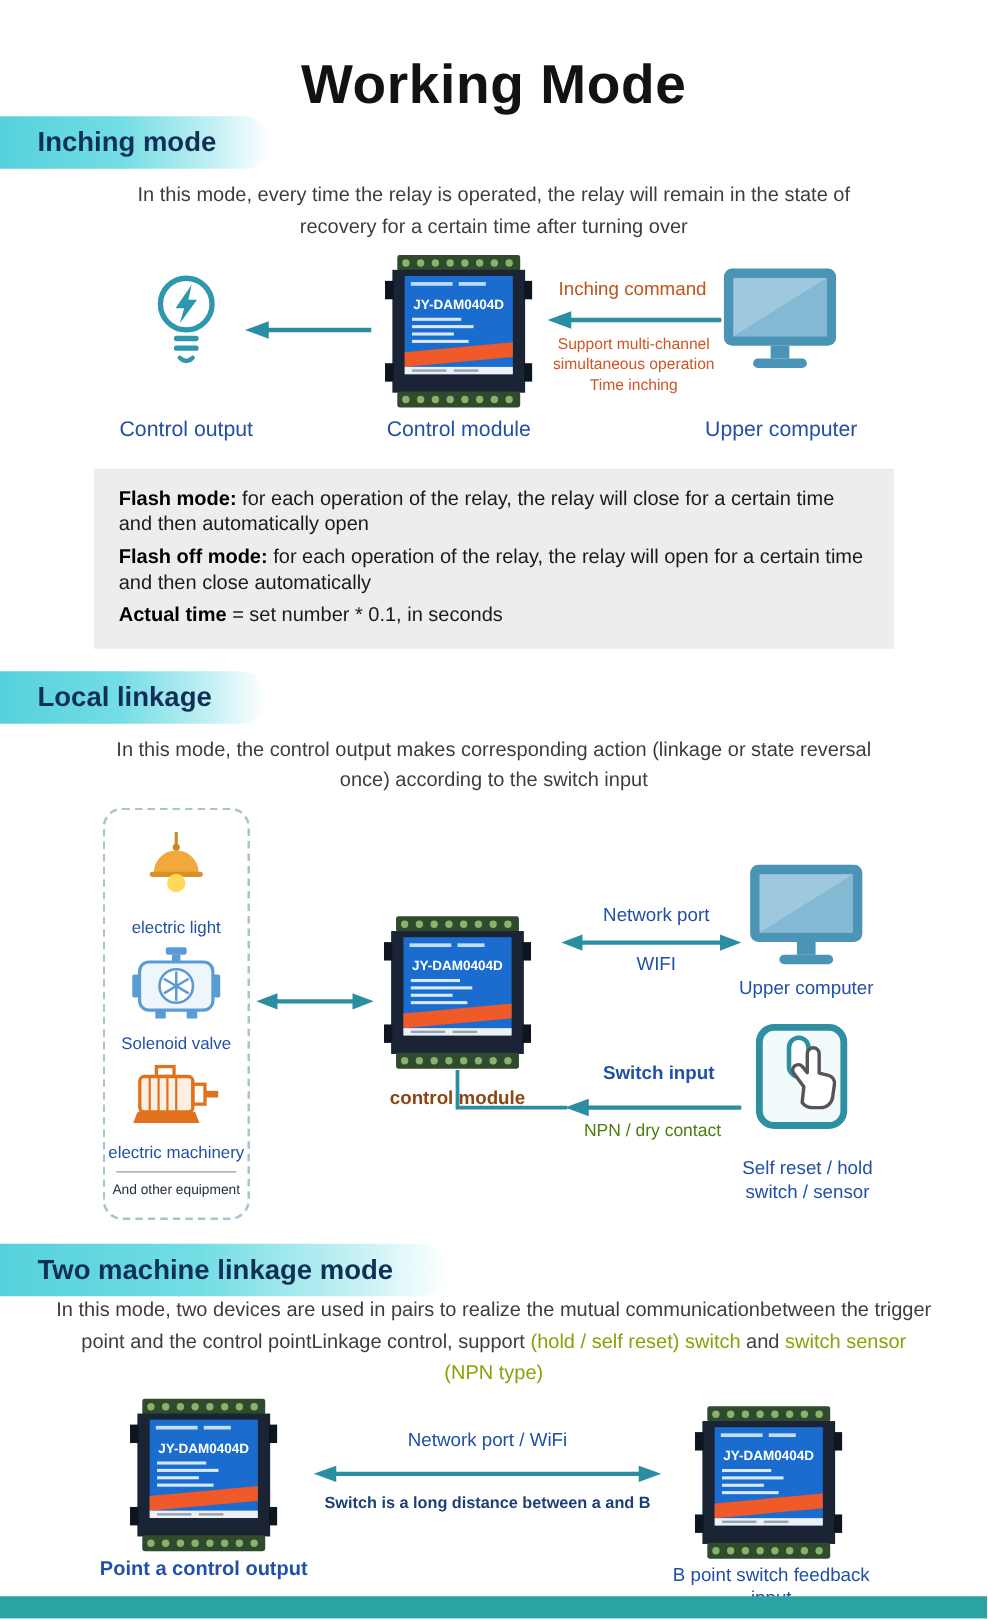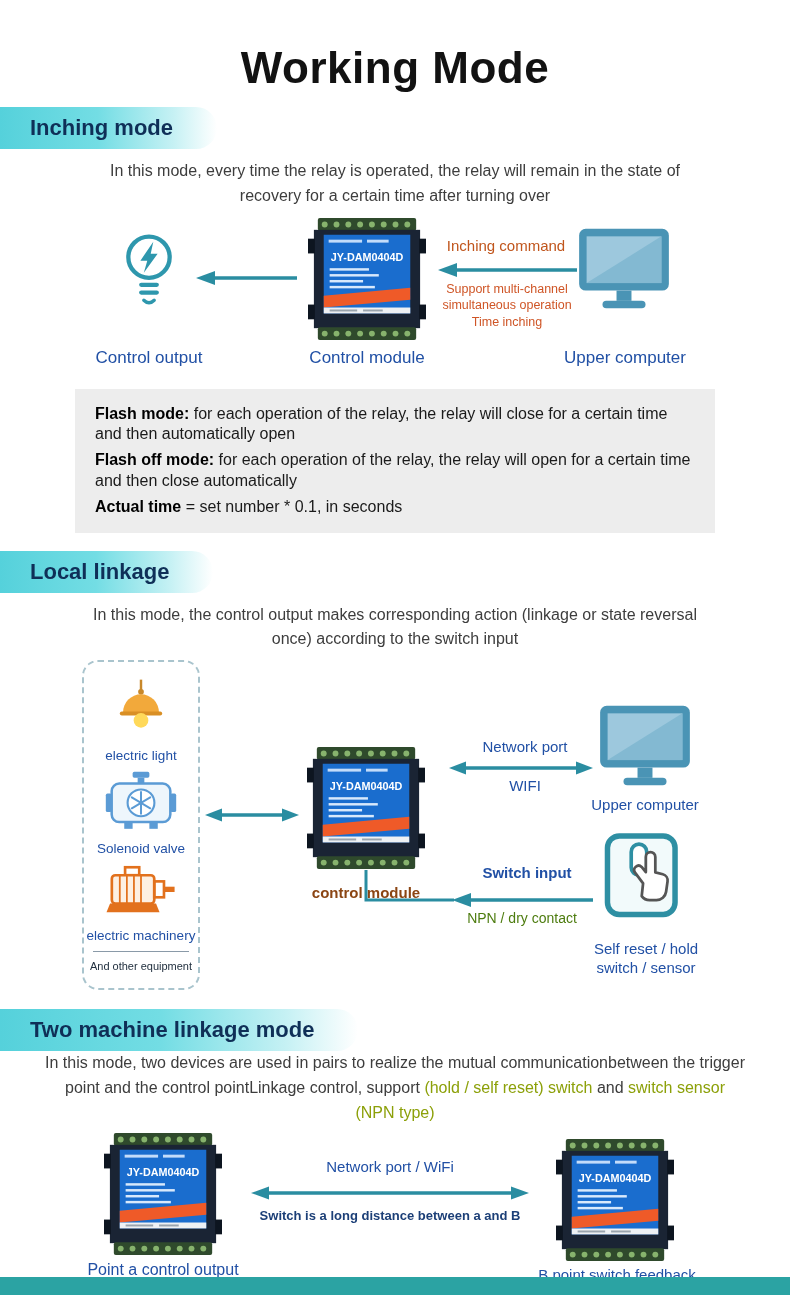--- a/index.html
+++ b/index.html
@@ -1,34 +1,34 @@
 <!DOCTYPE html>
 <html><head>
 <meta charset="utf-8">
 <style>
   html,body{margin:0;padding:0;background:#fff;}
   body{font-family:"Liberation Sans", sans-serif;}
   .page{position:relative;width:790px;height:1295px;background:#fff;overflow:hidden;}
   .defs{position:absolute;width:0;height:0;overflow:hidden;}
   .title{margin:0;padding-top:43px;text-align:center;font-size:44px;font-weight:bold;color:#121212;letter-spacing:.5px;}
-  .pill{display:inline-block;margin-top:14px;padding:8px 44px 8px 30px;border-radius:0 24px 24px 0;
+  .pill{display:inline-block;padding:8px 44px 8px 30px;border-radius:0 24px 24px 0;
         font-size:22px;font-weight:bold;color:#0f2f57;
         background:linear-gradient(90deg,#55d1db 0%,#73dde4 45%,#c6f1f4 80%,rgba(255,255,255,0) 100%);}
   .pill.mt2{margin-top:18px;} .pill.mt3{margin-top:14px;}
   .desc{margin:10px auto 0;text-align:center;font-size:16px;color:#3d3d3d;line-height:1.55;}
   .desc.w1{max-width:600px;} .desc.w2{max-width:620px;} .desc.w3{max-width:700px;margin-top:0;}
   .green{color:#8ca009;}
   .diagram{position:relative;}
   .diag1{height:158px;margin-top:8px;}
   .diag2{height:335px;margin-top:8px;}
   .diag3{height:156px;margin-top:6px;}
   .abs{position:absolute;}
   .lbl{position:absolute;text-align:center;line-height:1.25;}
   .blue17{color:#2150a5;font-size:17px;}
-  .blue16{color:#2150a5;font-size:16px;}
+  .blue16{color:#2150a5;font-size:16px;font-weight:bold;}
   .blue15{color:#2150a5;font-size:15px;}
   .blue14{color:#4d7c0f;font-size:14px;}
   .bold{font-weight:bold;}
   .orange15{color:#c0551c;font-size:15px;}
   .orange12{color:#cf5526;font-size:12.5px;line-height:1.32;}
   .brown15{color:#8b4513;font-size:15px;font-weight:bold;}
   .navy13{color:#1c3f77;font-size:13px;font-weight:bold;}
   .info-box{width:640px;margin:14px auto 0;background:#ededed;padding:10px 20px;box-sizing:border-box;
             font-size:16px;color:#1a1a1a;line-height:1.3;}
   .info-box p{margin:5px 0;}

